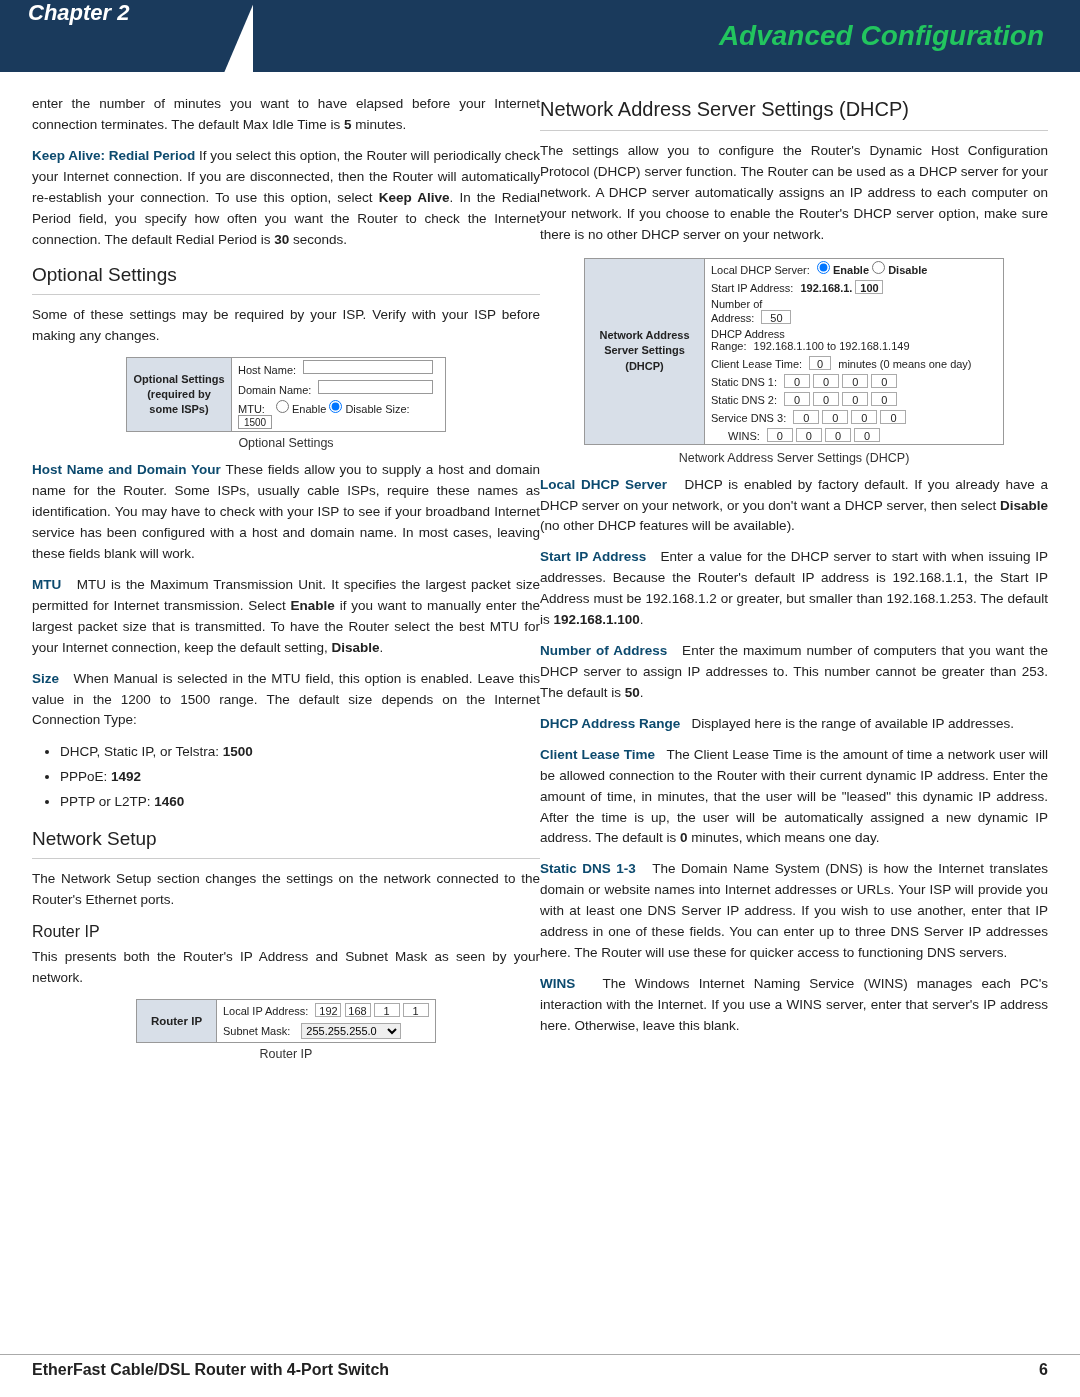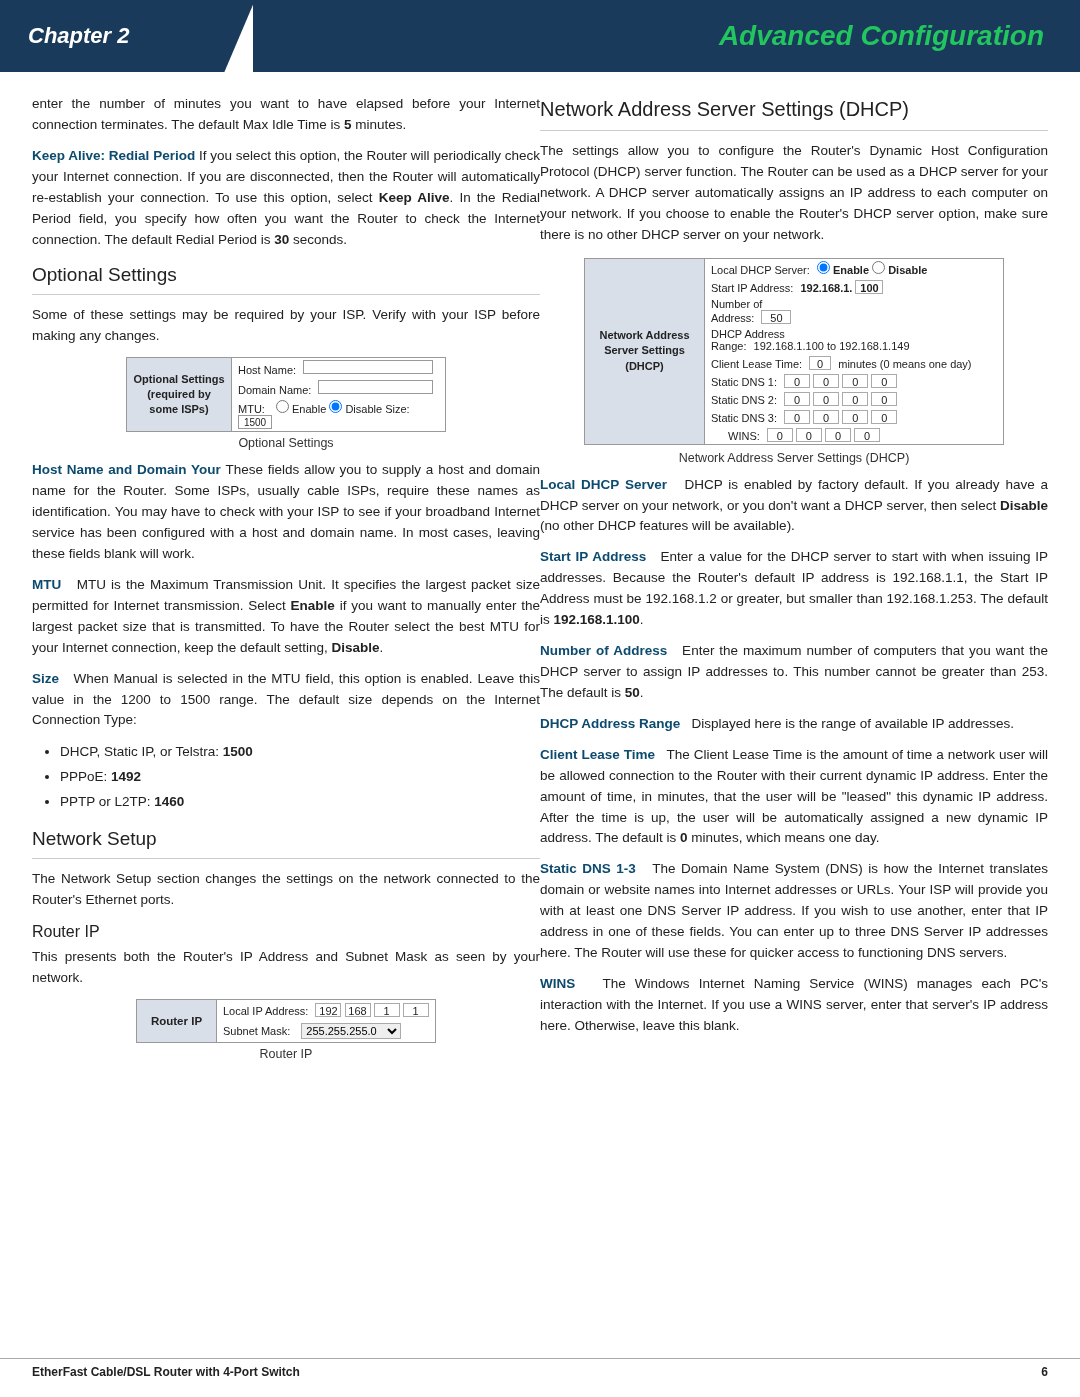--- a/index.html
+++ b/index.html
@@ -17,21 +17,20 @@
     .header {
       display: flex;
       align-items: stretch;
       height: 72px;
       margin-bottom: 0;
     }
     .header-left {
       background: #1a3a5c;
       width: 255px;
       display: flex;
-      align-items: center;
       padding-left: 28px;
       clip-path: polygon(0 0, 100% 0, 88% 100%, 0 100%);
       flex-shrink: 0;
     }
     .header-left span {
       color: #fff;
       font-size: 22px;
       font-weight: bold;
       font-style: italic;
     }
@@ -217,21 +216,21 @@
 
     
     .footer {
       position: absolute;
       bottom: 18px;
       left: 0;
       right: 0;
       display: flex;
       justify-content: space-between;
       padding: 0 32px;
-      font-size: 12px;
+      font-size: 16px;
       font-weight: bold;
       color: #222;
       border-top: 1px solid #aaa;
       padding-top: 6px;
     }
 
     .divider-line {
       border: none;
       border-top: 1px solid #ccc;
       margin: 4px 0 10px 0;
@@ -422,21 +421,21 @@
           <span style="margin-left:4px;border-radius:6px;">
             <span class="ip-box">0</span>
             <span class="ip-box">0</span>
             <span class="ip-box">0</span>
             <span class="ip-box">0</span>
           </span>
         </td>
       </tr>
       <tr class="dhcp-row">
         <td style="font-size:11px; padding:2px 6px;">
-          <span>Static DNS 3:</span>
+          <span>Service DNS 3:</span>
           <span style="margin-left:4px;">
             <span class="ip-box">0</span>
             <span class="ip-box">0</span>
             <span class="ip-box">0</span>
             <span class="ip-box">0</span>
           </span>
         </td>
       </tr>
       <tr class="dhcp-row">
         <td style="font-size:11px; padding:2px 23px;margin-top:32px;">

